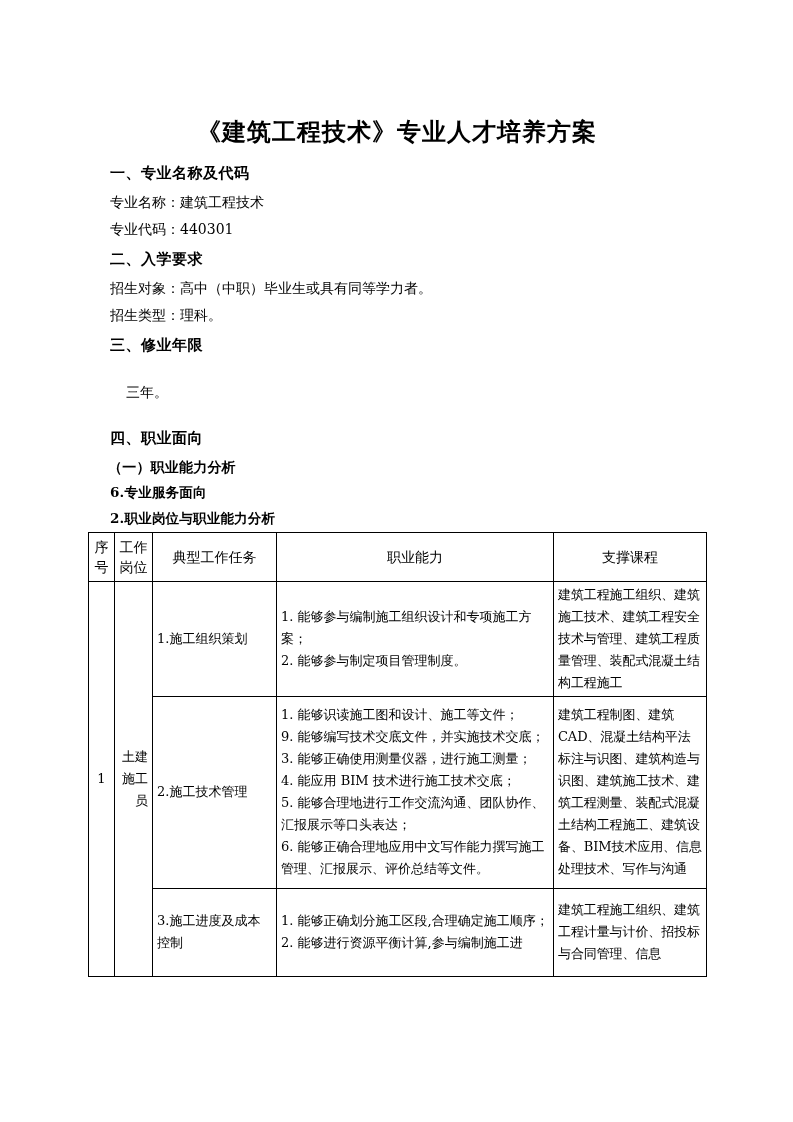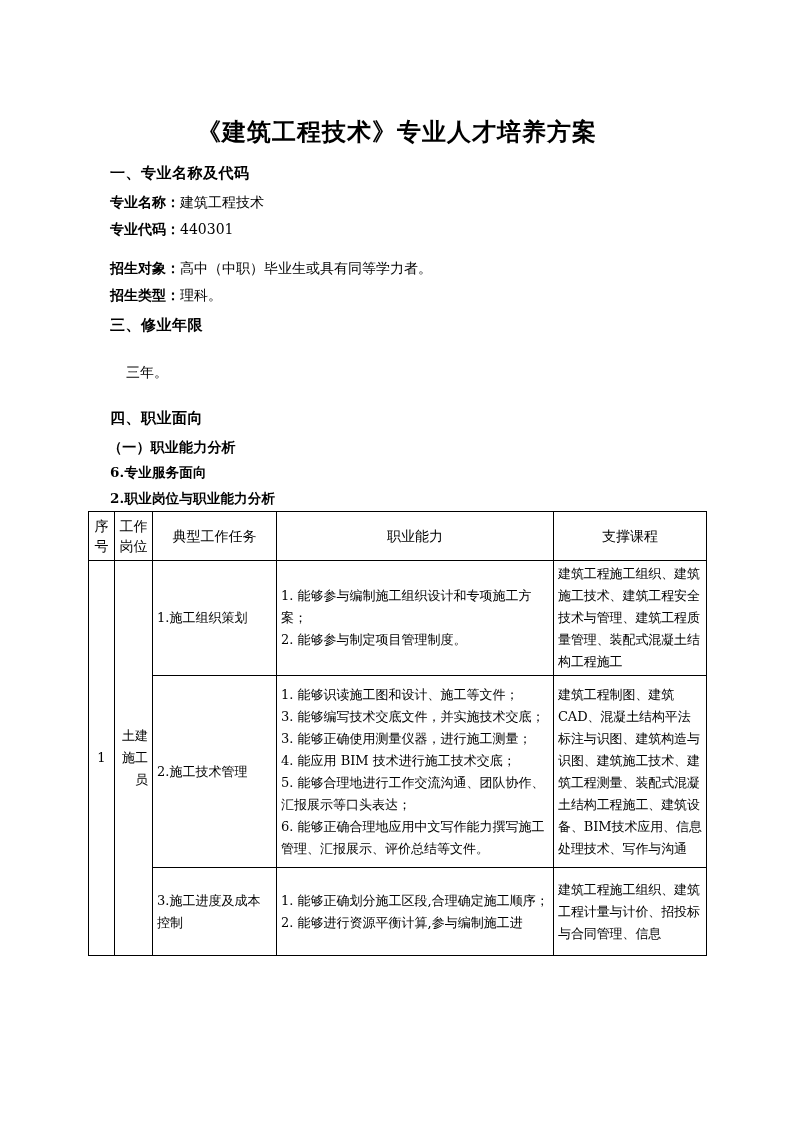--- a/index.html
+++ b/index.html
@@ -71,21 +71,21 @@
   }
 
   
   .field-line {
     font-size: 14px;
     line-height: 1.35;
     margin: 0;
     padding: 0 0 0 22px;
   }
   .field-label {
-    font-weight: bold;
+    font-weight: normal;
   }
   .field-value {
     font-weight: normal;
     margin-top: 28px;
   }
 
   .plain-line {
     font-size: 14px;
     line-height: 1.35;
     margin: 16px;
@@ -194,20 +194,21 @@
     <div class="field-line">
       <span class="field-label">专业名称：</span><span class="field-value">建筑工程技术</span>
     </div>
     <div class="spacer-8"></div>
     <div class="field-line">
       <span class="field-label">专业代码：</span><span class="field-value">440301</span>
     </div>
 
     <div class="spacer-10"></div>
 
+    <div class="h-level1">二、入学要求</div>
     <div class="spacer-10"></div>
     <div class="field-line">
       <span class="field-label">招生对象：</span><span class="field-value">高中（中职）毕业生或具有同等学力者。</span>
     </div>
     <div class="spacer-8"></div>
     <div class="field-line">
       <span class="field-label">招生类型：</span><span class="field-value">理科。</span>
     </div>
 
     <div class="spacer-10"></div>
@@ -253,21 +254,21 @@
           <td class="cell-abil">
             <div class="abil-item">1. 能够参与编制施工组织设计和专项施工方案；</div>
             <div class="abil-item">2. 能够参与制定项目管理制度。</div>
           </td>
           <td class="cell-course">建筑工程施工组织、建筑施工技术、建筑工程安全技术与管理、建筑工程质量管理、装配式混凝土结构工程施工</td>
         </tr>
         <tr class="row-h2">
           <td class="cell-task">2.施工技术管理</td>
           <td class="cell-abil">
             <div class="abil-item">1. 能够识读施工图和设计、施工等文件；</div>
-            <div class="abil-item">3. 能够编写技术交底文件，并实施技术交底；</div>
+            <div class="abil-item">9. 能够编写技术交底文件，并实施技术交底；</div>
             <div class="abil-item">3. 能够正确使用测量仪器，进行施工测量；</div>
             <div class="abil-item">4. 能应用 BIM 技术进行施工技术交底；</div>
             <div class="abil-item">5. 能够合理地进行工作交流沟通、团队协作、汇报展示等口头表达；</div>
             <div class="abil-item">6. 能够正确合理地应用中文写作能力撰写施工管理、汇报展示、评价总结等文件。</div>
           </td>
           <td class="cell-course">建筑工程制图、建筑CAD、混凝土结构平法标注与识图、建筑构造与识图、建筑施工技术、建筑工程测量、装配式混凝土结构工程施工、建筑设备、BIM技术应用、信息处理技术、写作与沟通</td>
         </tr>
         <tr class="row-h3 clip-row">
           <td class="cell-task">3.施工进度及成本控制</td>
           <td class="cell-abil">

